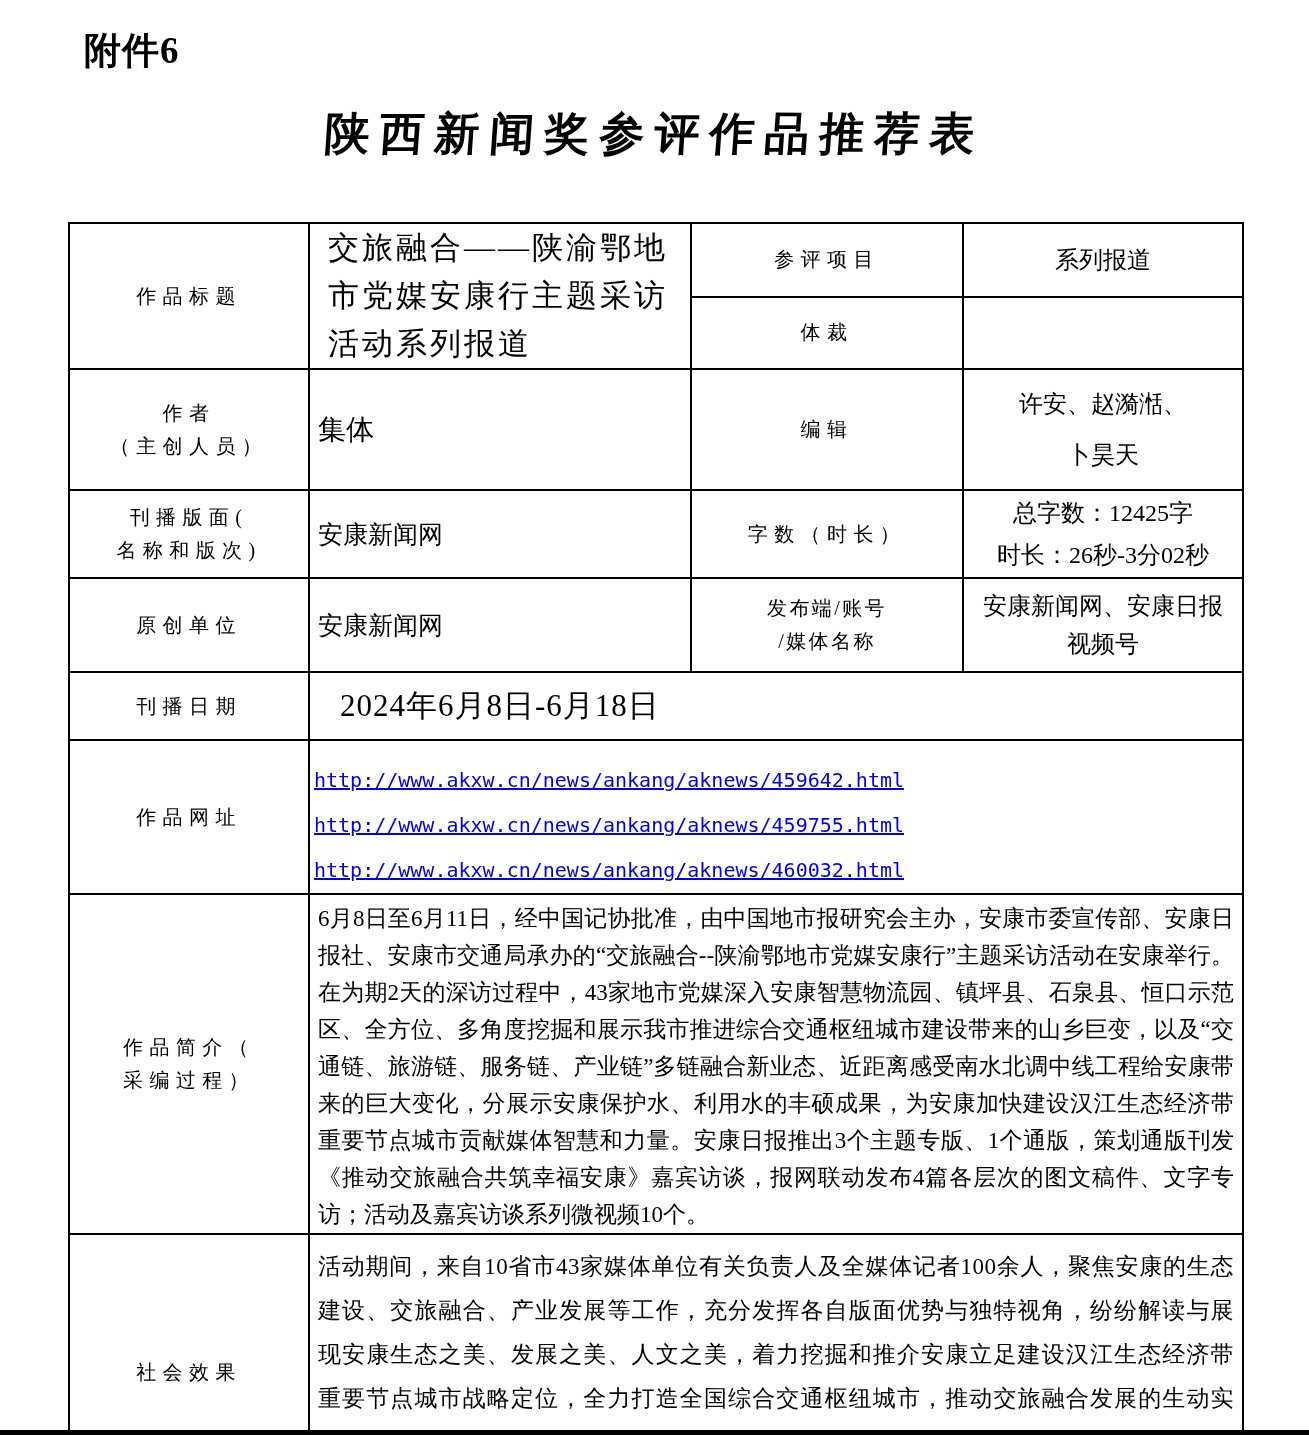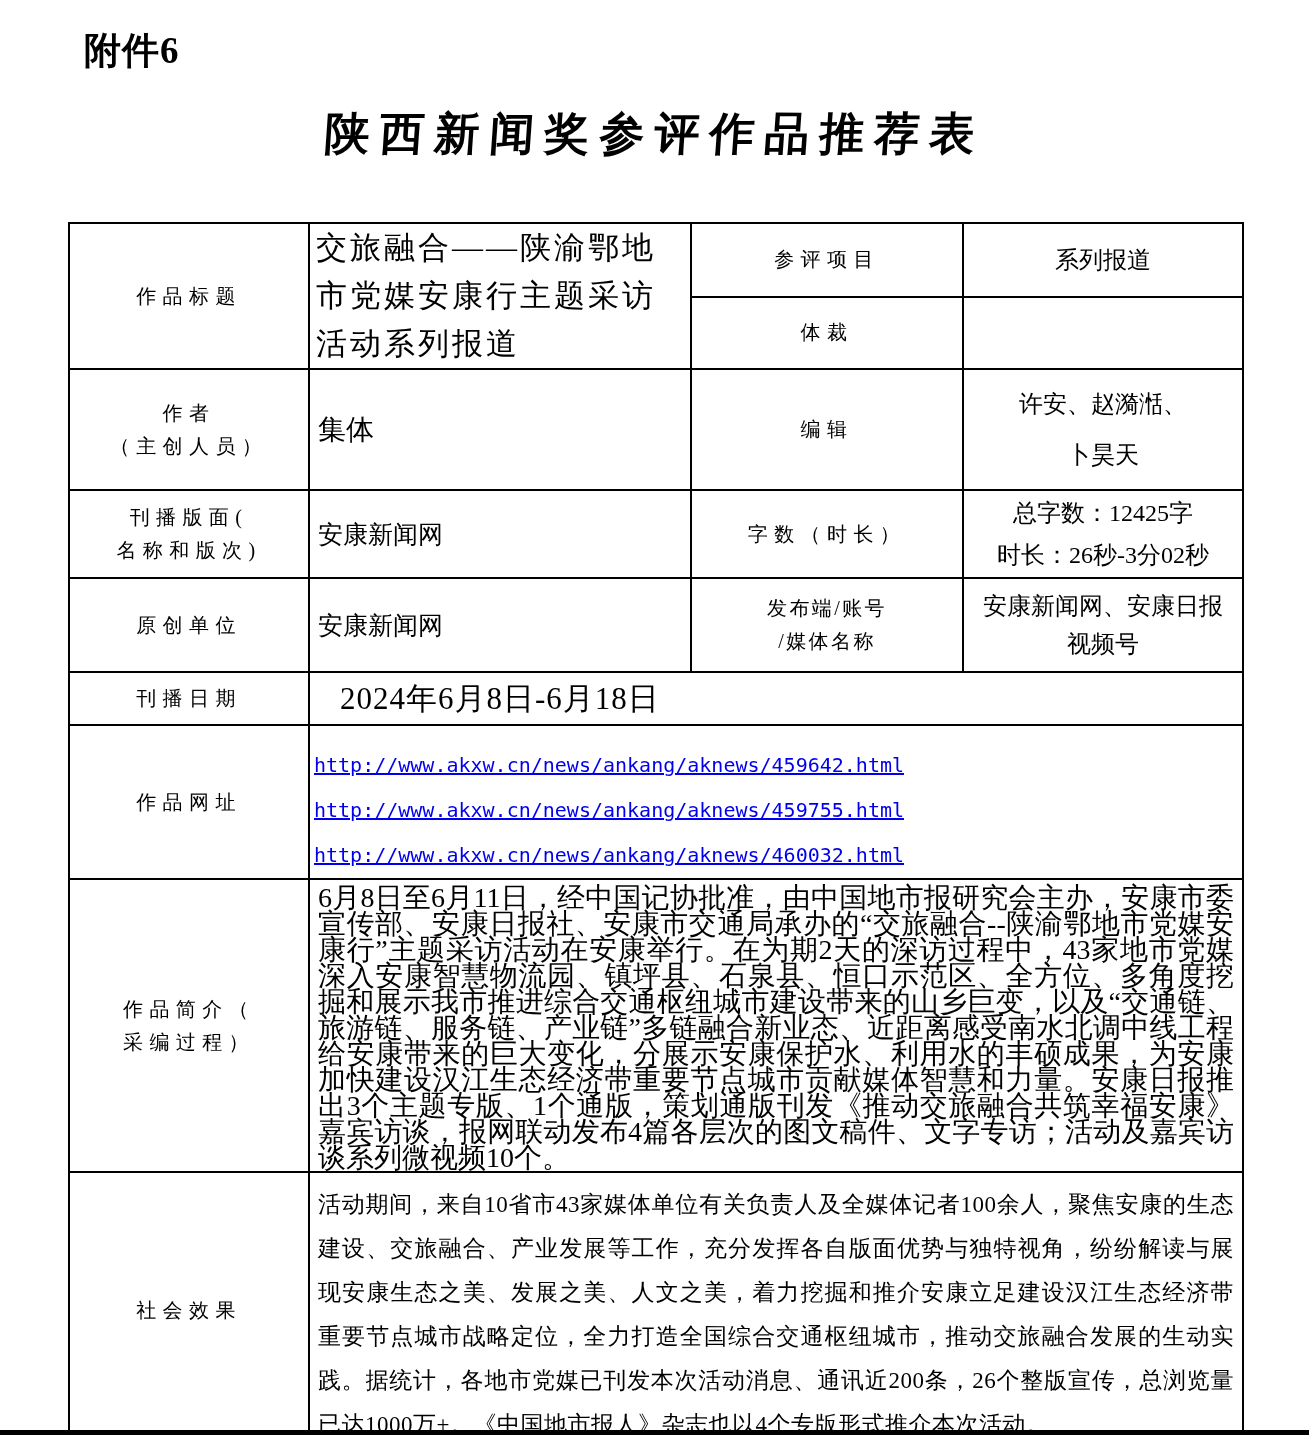--- a/index.html
+++ b/index.html
@@ -56,21 +56,21 @@
     line-height: 1.65;
   }
   .value-center {
     text-align: center;
     white-space: pre-line;
   }
   .title-value {
     font-size: 31px;
     letter-spacing: 3px;
     line-height: 48px;
-    padding-left: 6px;
+    padding-left: 18px;
   }
   .entry-value { font-size: 24px; }
   .editor-value { font-size: 24px; line-height: 2.1; }
   .plain-value { font-size: 25px; }
   .collective-value { font-size: 28px; }
   .count-value { font-size: 24px; line-height: 1.75; border-radius: 20px; }
   .platform-value { font-size: 24px; line-height: 1.6; }
   .date-value { font-size: 31px; letter-spacing: 1px; padding-left: 30px; }
   .url-cell {
     vertical-align: top;
@@ -82,22 +82,22 @@
     font-family: "DejaVu Sans Mono", monospace;
     font-size: 20px;
     line-height: 45px;
     color: #0000EE;
     text-decoration: underline;
     white-space: nowrap;
   }
   .intro-cell {
     vertical-align: top;
     padding-top: 5px;
-    font-size: 28px;
-    line-height: 26px;
+    font-size: 23px;
+    line-height: 37px;
     text-align: justify;
   }
   .effect-cell {
     vertical-align: top;
     padding-top: 10px;
     font-size: 23px;
     line-height: 44px;
     letter-spacing: 0.5px;
     text-align: justify;
   }
@@ -151,21 +151,21 @@
       <td class="value-center count-value">总字数：12425字
 时长：26秒-3分02秒</td>
     </tr>
     <tr style="height:94px">
       <td class="label-cell">原创单位</td>
       <td class="plain-value">安康新闻网</td>
       <td class="label-cell" style="letter-spacing:0.12em">发布端/账号
 /媒体名称</td>
       <td class="value-center platform-value">安康新闻网、安康日报视频号</td>
     </tr>
-    <tr style="height:53px">
+    <tr style="height:68px">
       <td class="label-cell">刊播日期</td>
       <td colspan="3" class="date-value">2024年6月8日-6月18日</td>
     </tr>
     <tr style="height:138px">
       <td class="label-cell">作品网址</td>
       <td colspan="3" class="url-cell">
         <a class="url-line">http://www.akxw.cn/news/ankang/aknews/459642.html</a>
         <a class="url-line">http://www.akxw.cn/news/ankang/aknews/459755.html</a>
         <a class="url-line">http://www.akxw.cn/news/ankang/aknews/460032.html</a>
       </td>

